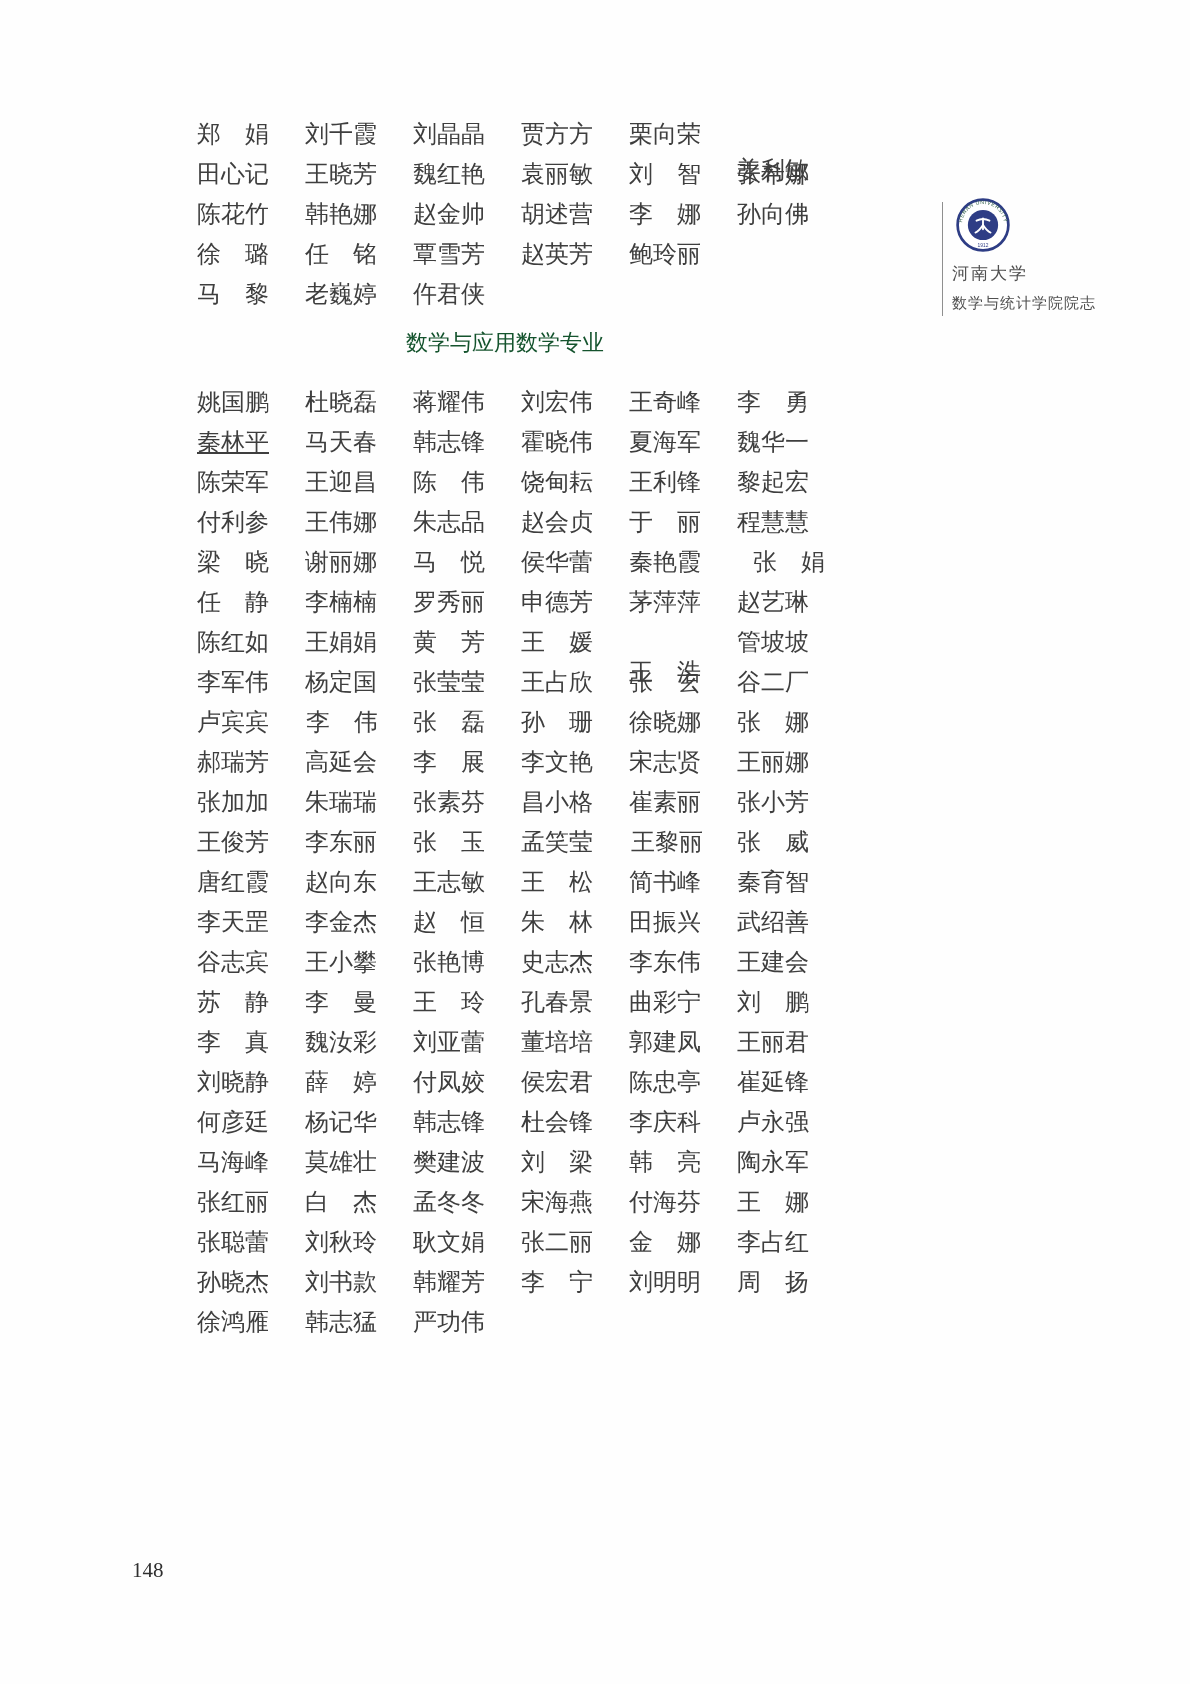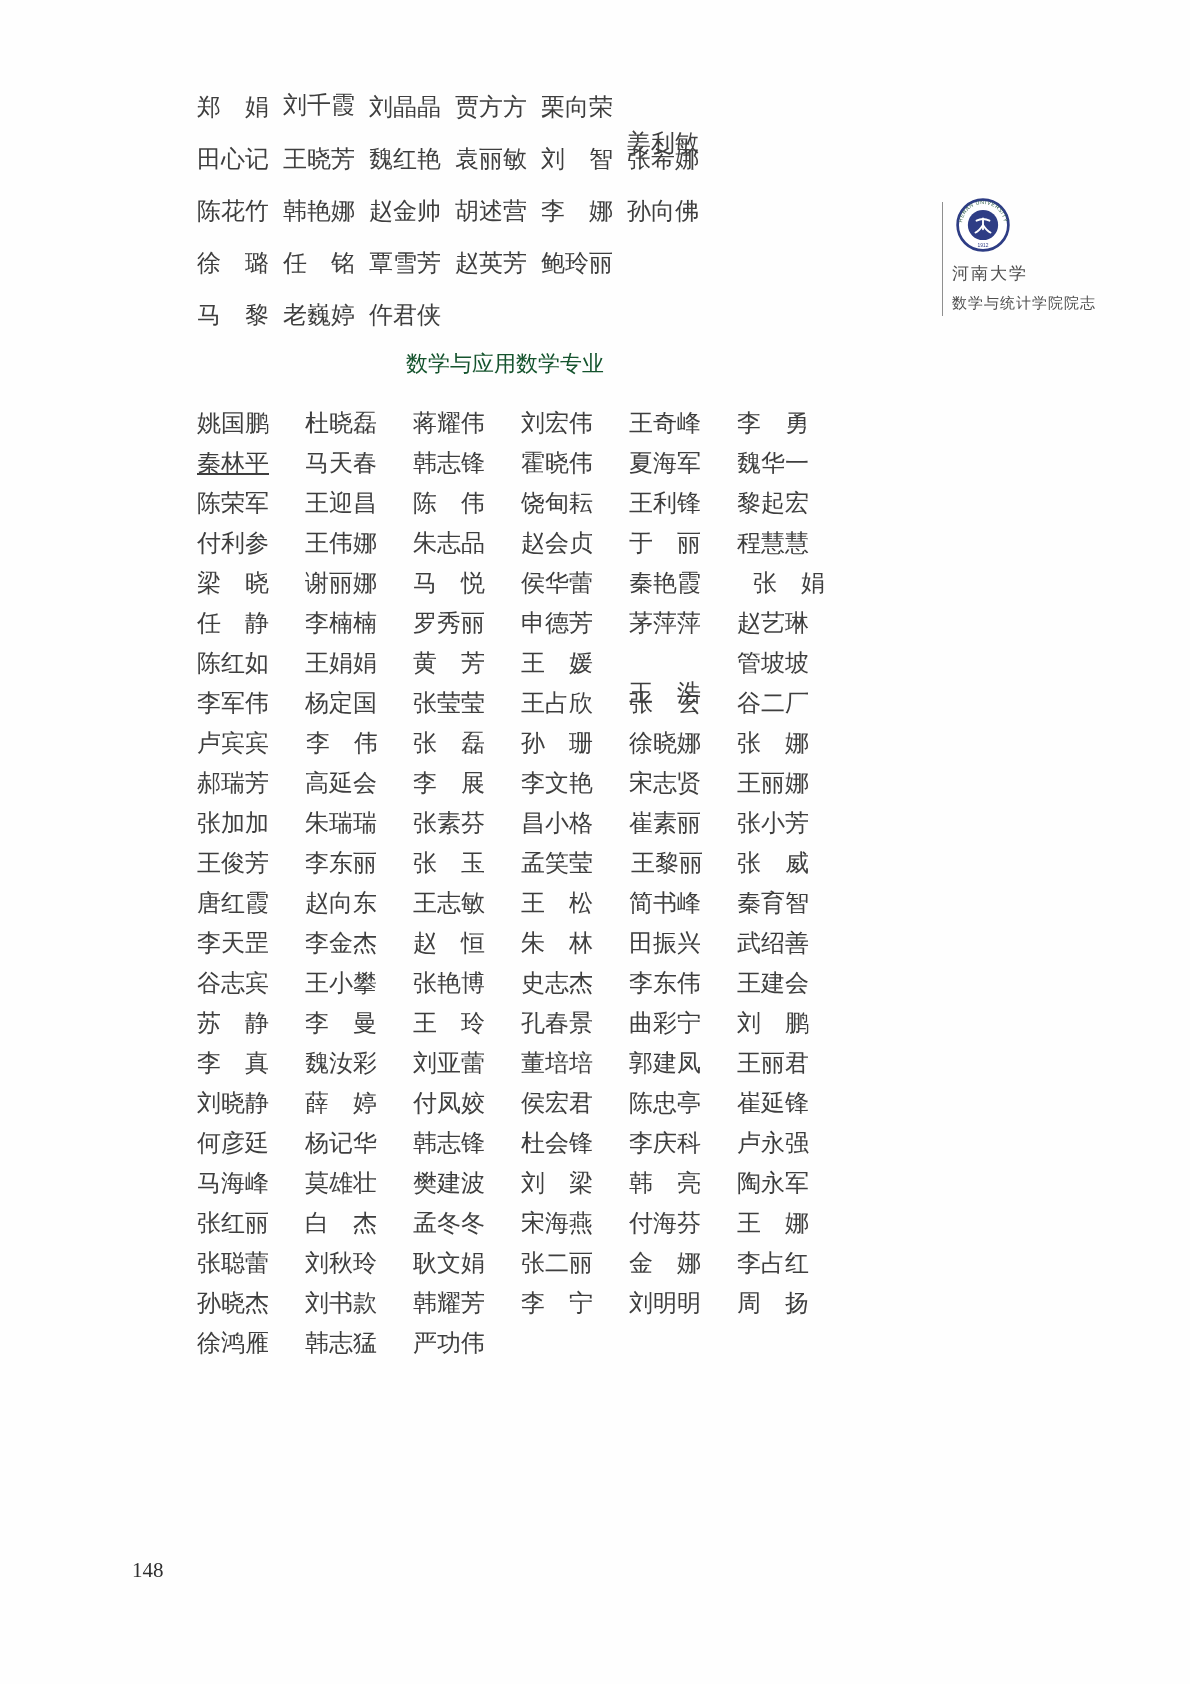--- a/index.html
+++ b/index.html
@@ -21,21 +21,21 @@
     grid-template-columns:repeat(6,74px);
     column-gap:34px;
     grid-auto-rows:40px;
   }
   .name-grid .cell{
     font-size:24px;
     line-height:40px;
     white-space:nowrap;
     letter-spacing:0px;
   }
-  #top-list{padding-top:87px;gap:12px;}
+  #top-list{padding-top:114px;}
   .section-title{
     margin-top:24px;
     text-align:center;
     font-size:30px;
     font-weight:bold;
     color:#a8492d;
     letter-spacing:1px;
   }
   .section-subtitle{
     margin-top:14px;
@@ -84,21 +84,21 @@
     font-family:"Liberation Serif","DejaVu Serif",serif;
   }
 </style>
 </head>
 <body>
 
 <div class="content">
 
   <div id="top-list" class="name-grid">
       <div class="cell" style="grid-area: 1 / 1;">郑　娟</div>
-      <div class="cell" style="grid-area: 1 / 2; font-family: Liberation Mono, monospace;">刘千霞</div>
+      <div class="cell" style="grid-area: 1 / 2;">刘千霞</div>
       <div class="cell" style="grid-area: 1 / 3;">刘晶晶</div>
       <div class="cell" style="grid-area: 1 / 4;">贾方方</div>
       <div class="cell" style="grid-area: 1 / 5;">栗向荣</div>
       <div class="cell" style="grid-area: 1 / 6; margin-top: 36px;">姜利敏</div>
       <div class="cell" style="grid-area: 2 / 1;">田心记</div>
       <div class="cell" style="grid-area: 2 / 2;">王晓芳</div>
       <div class="cell" style="grid-area: 2 / 3;">魏红艳</div>
       <div class="cell" style="grid-area: 2 / 4;">袁丽敏</div>
       <div class="cell" style="grid-area: 2 / 5;">刘　智</div>
       <div class="cell" style="grid-area: 2 / 6;">张希娜</div>

